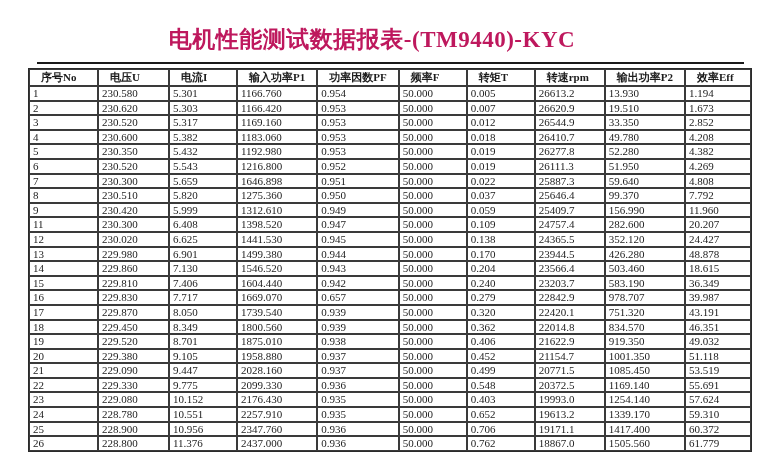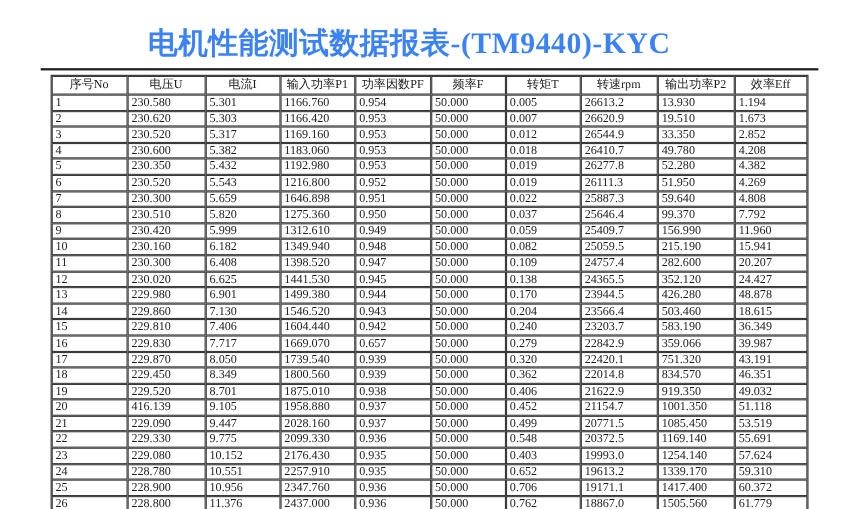--- a/index.html
+++ b/index.html
@@ -16,23 +16,23 @@
     width: 780px;
     height: 463px;
     background: #ffffff;
   }
   .title {
     width: 707px;
     margin: 26px auto 9px auto;
     position: relative;
     left: -18px;
     text-align: center;
-    font-size: 27px;
+    font-size: 23px;
     font-weight: bold;
-    color: #3b82f6;
+    color: #be185d;
     letter-spacing: 0.5px;
     line-height: 27px;
     white-space: nowrap;
   }
   .title-rule {
     width: 707px;
     margin: 0 auto 4px auto;
     border-top: 2px solid #1a1a1a;
     height: 0;
   }
@@ -46,25 +46,25 @@
   }
   table.report th, table.report td {
     border: 1px solid #3a3a3a;
     font-size: 11px;
     color: #1c1c1c;
     white-space: nowrap;
     overflow: hidden;
     box-sizing: border-box;
   }
   table.report th {
-    font-weight: normal;
-    text-align: center;
+    font-weight: bold;
+    text-align: left;
     height: 17px;
     line-height: 15px;
-    padding: 0 1px;
+    padding: 0 11px;
   }
   table.report td {
     font-weight: normal;
     text-align: left;
     padding: 0 1px 0 3px;
     height: 13.6px;
     line-height: 12.6px;
   }
 </style>
 </head>
@@ -203,32 +203,20 @@
           <td>5.999</td>
           <td>1312.610</td>
           <td>0.949</td>
           <td>50.000</td>
           <td>0.059</td>
           <td>25409.7</td>
           <td>156.990</td>
           <td>11.960</td>
         </tr>
         <tr>
-          <td>10</td>
-          <td>230.160</td>
-          <td>6.182</td>
-          <td>1349.940</td>
-          <td>0.948</td>
-          <td>50.000</td>
-          <td>0.082</td>
-          <td>25059.5</td>
-          <td>215.190</td>
-          <td>15.941</td>
-        </tr>
-        <tr>
           <td>11</td>
           <td>230.300</td>
           <td>6.408</td>
           <td>1398.520</td>
           <td>0.947</td>
           <td>50.000</td>
           <td>0.109</td>
           <td>24757.4</td>
           <td>282.600</td>
           <td>20.207</td>
@@ -283,21 +271,21 @@
         </tr>
         <tr>
           <td>16</td>
           <td>229.830</td>
           <td>7.717</td>
           <td>1669.070</td>
           <td>0.657</td>
           <td>50.000</td>
           <td>0.279</td>
           <td>22842.9</td>
-          <td>359.066</td>
+          <td>978.707</td>
           <td>39.987</td>
         </tr>
         <tr>
           <td>17</td>
           <td>229.870</td>
           <td>8.050</td>
           <td>1739.540</td>
           <td>0.939</td>
           <td>50.000</td>
           <td>0.320</td>
@@ -324,21 +312,21 @@
           <td>1875.010</td>
           <td>0.938</td>
           <td>50.000</td>
           <td>0.406</td>
           <td>21622.9</td>
           <td>919.350</td>
           <td>49.032</td>
         </tr>
         <tr>
           <td>20</td>
-          <td>416.139</td>
+          <td>229.380</td>
           <td>9.105</td>
           <td>1958.880</td>
           <td>0.937</td>
           <td>50.000</td>
           <td>0.452</td>
           <td>21154.7</td>
           <td>1001.350</td>
           <td>51.118</td>
         </tr>
         <tr>

